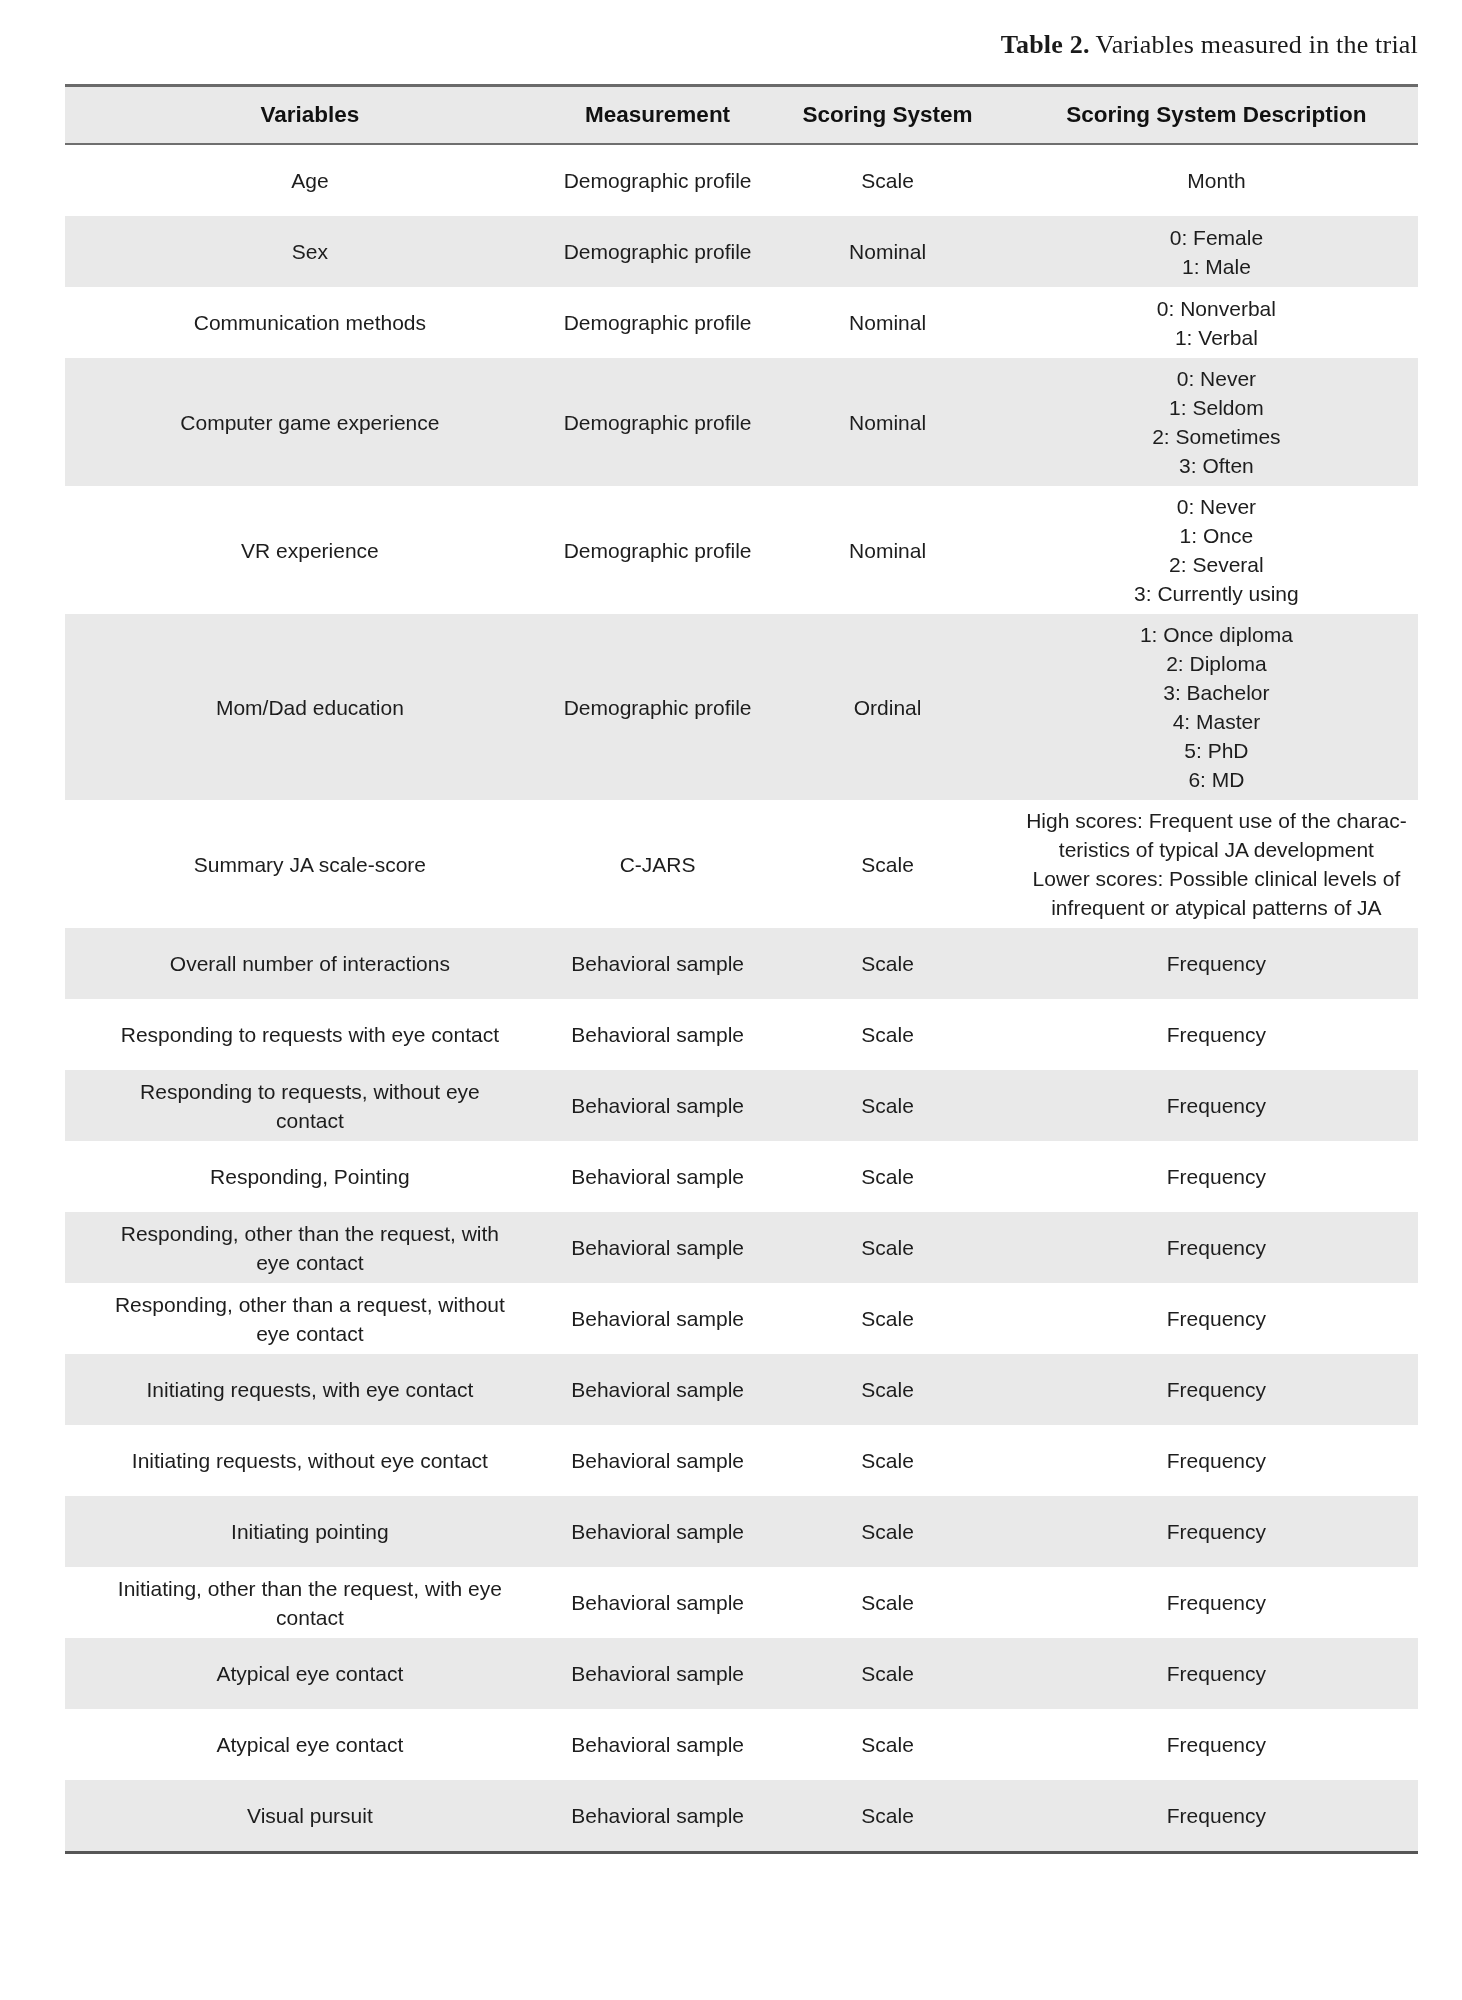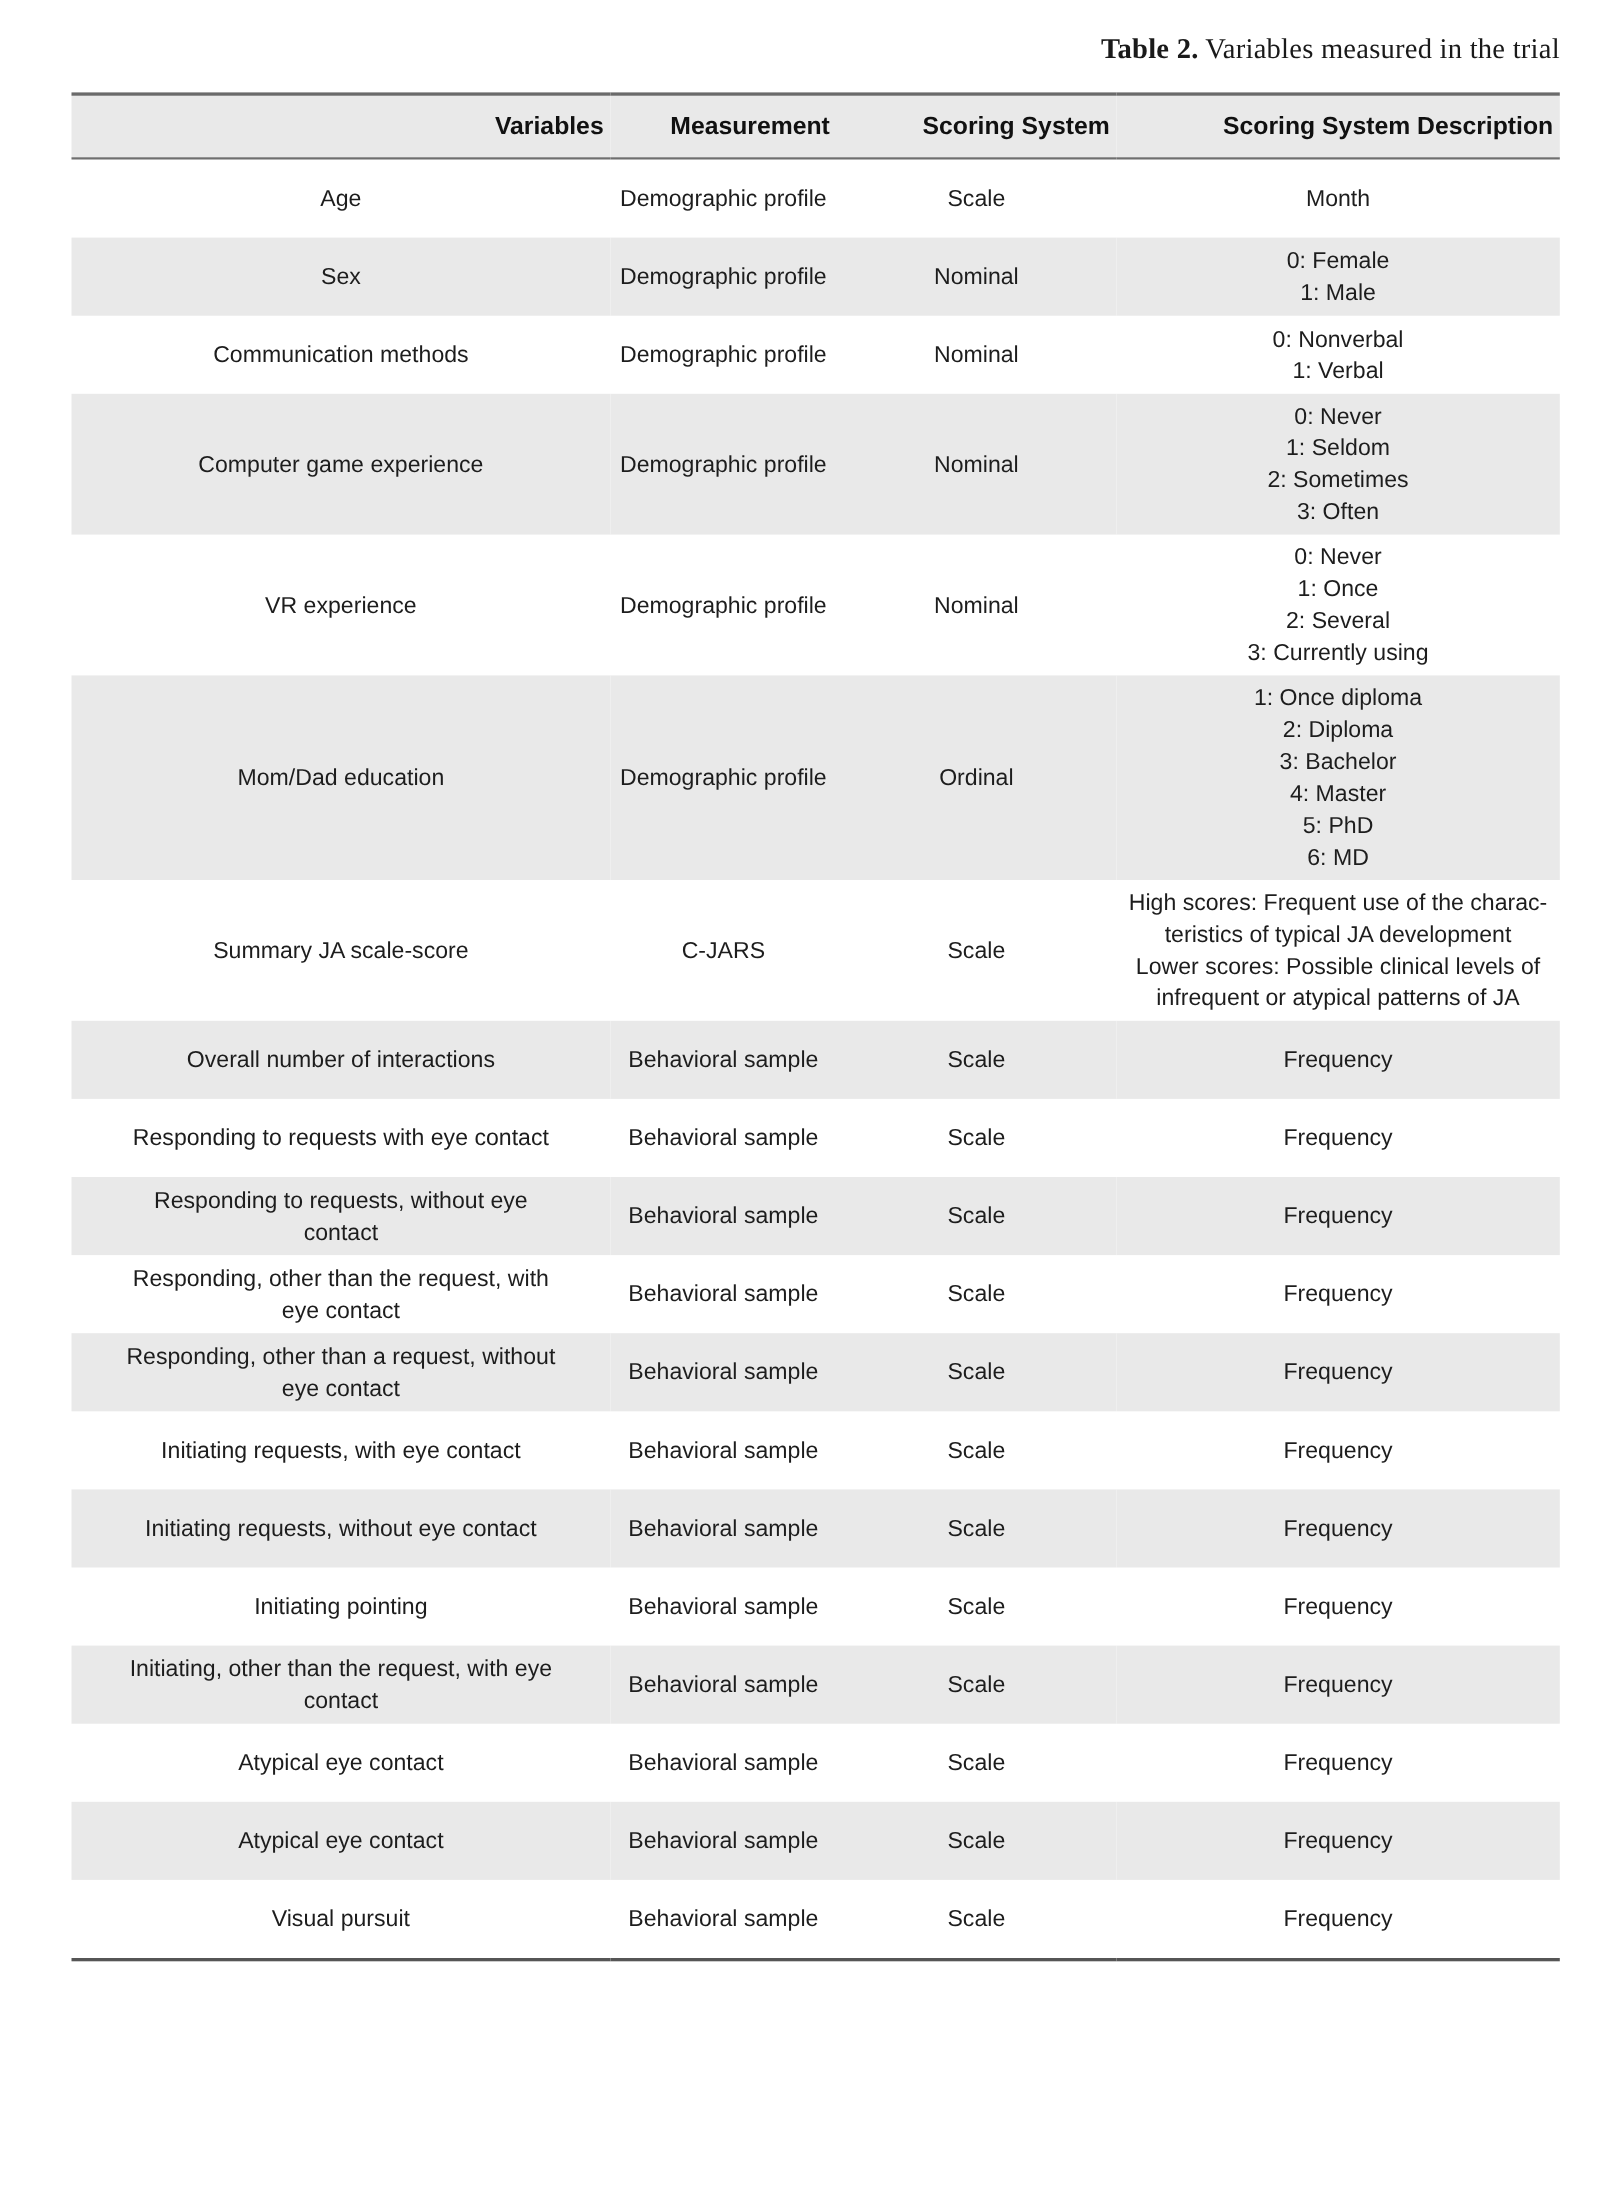--- a/index.html
+++ b/index.html
@@ -37,21 +37,21 @@
   thead tr {
     background: var(--stripe, #e9e9e9);
     border-bottom: 2px solid var(--header-underline, #6f6f6f);
   }
   th {
     font-size: 22.5px;
     font-weight: bold;
     color: #111111;
     height: 56px;
     padding: 0 6px;
-    text-align: right;
+    text-align: center;
     vertical-align: middle;
   }
   tbody tr:nth-child(even) {
     background: var(--stripe, #e9e9e9);
   }
   td {
     font-size: 21px;
     color: #1d1d1d;
     line-height: 29px;
     height: 59px;
@@ -159,20 +159,26 @@
           <td>Frequency</td>
         </tr>
         <tr>
           <td>Responding to requests, without eye
 contact</td>
           <td>Behavioral sample</td>
           <td>Scale</td>
           <td>Frequency</td>
         </tr>
         <tr>
+          <td>Responding, Pointing</td>
+          <td>Behavioral sample</td>
+          <td>Scale</td>
+          <td>Frequency</td>
+        </tr>
+        <tr>
           <td>Responding, other than the request, with
 eye contact</td>
           <td>Behavioral sample</td>
           <td>Scale</td>
           <td>Frequency</td>
         </tr>
         <tr>
           <td>Responding, other than a request, without
 eye contact</td>
           <td>Behavioral sample</td>

